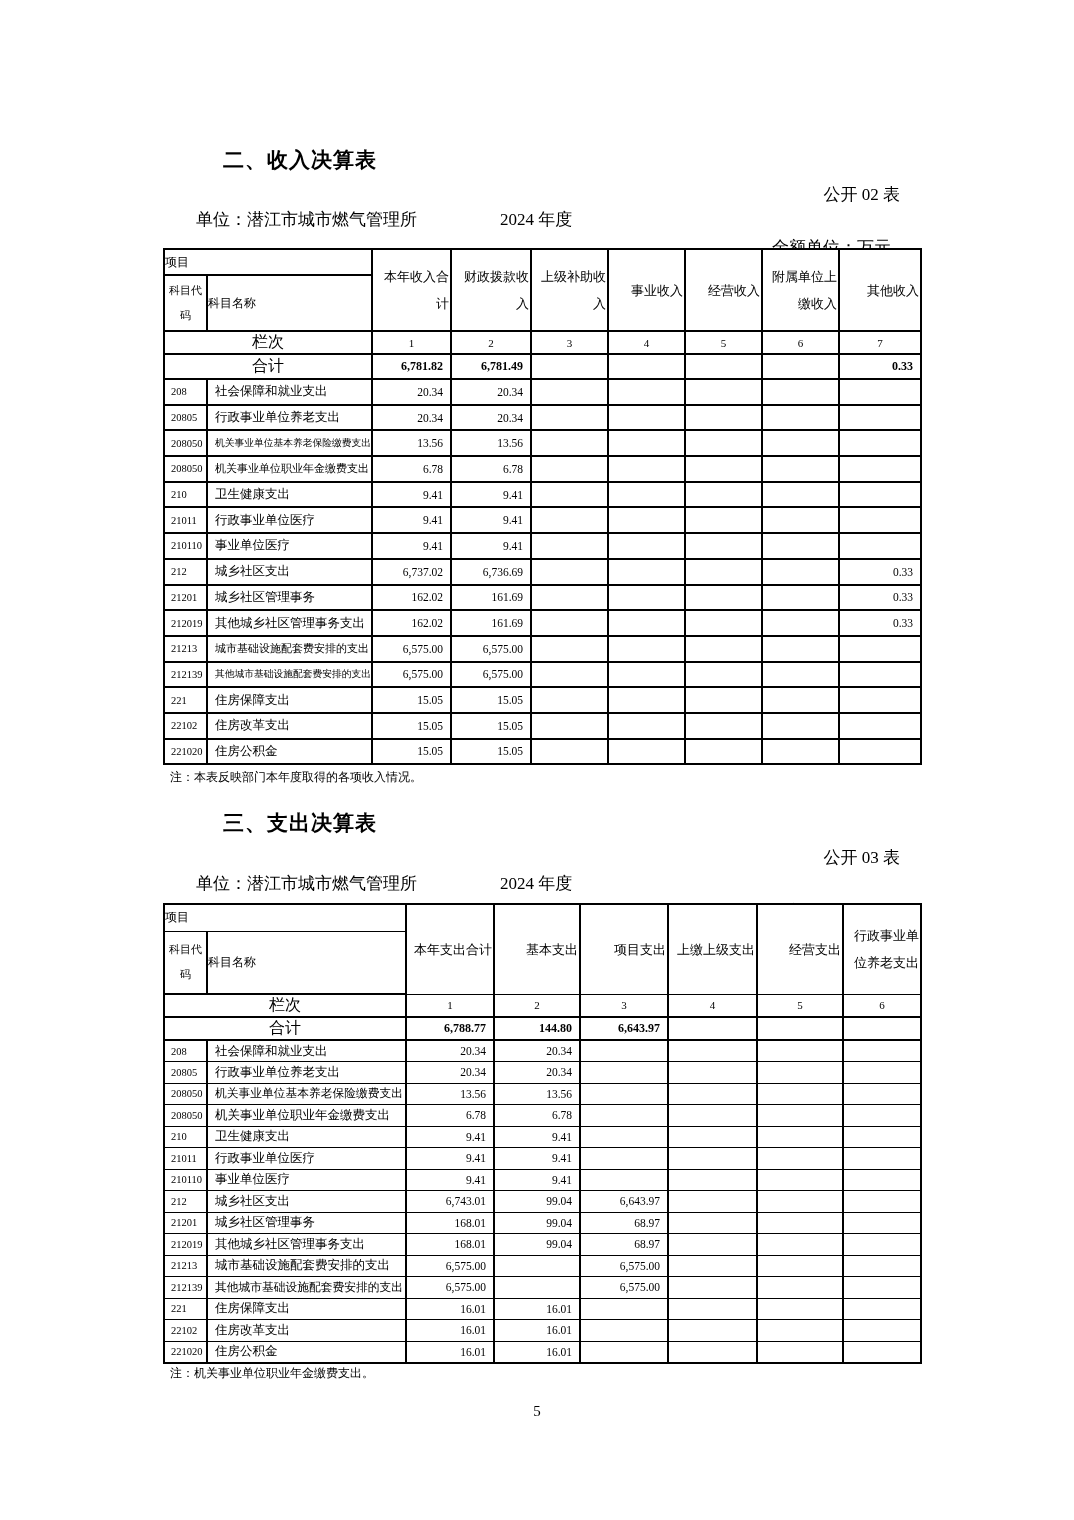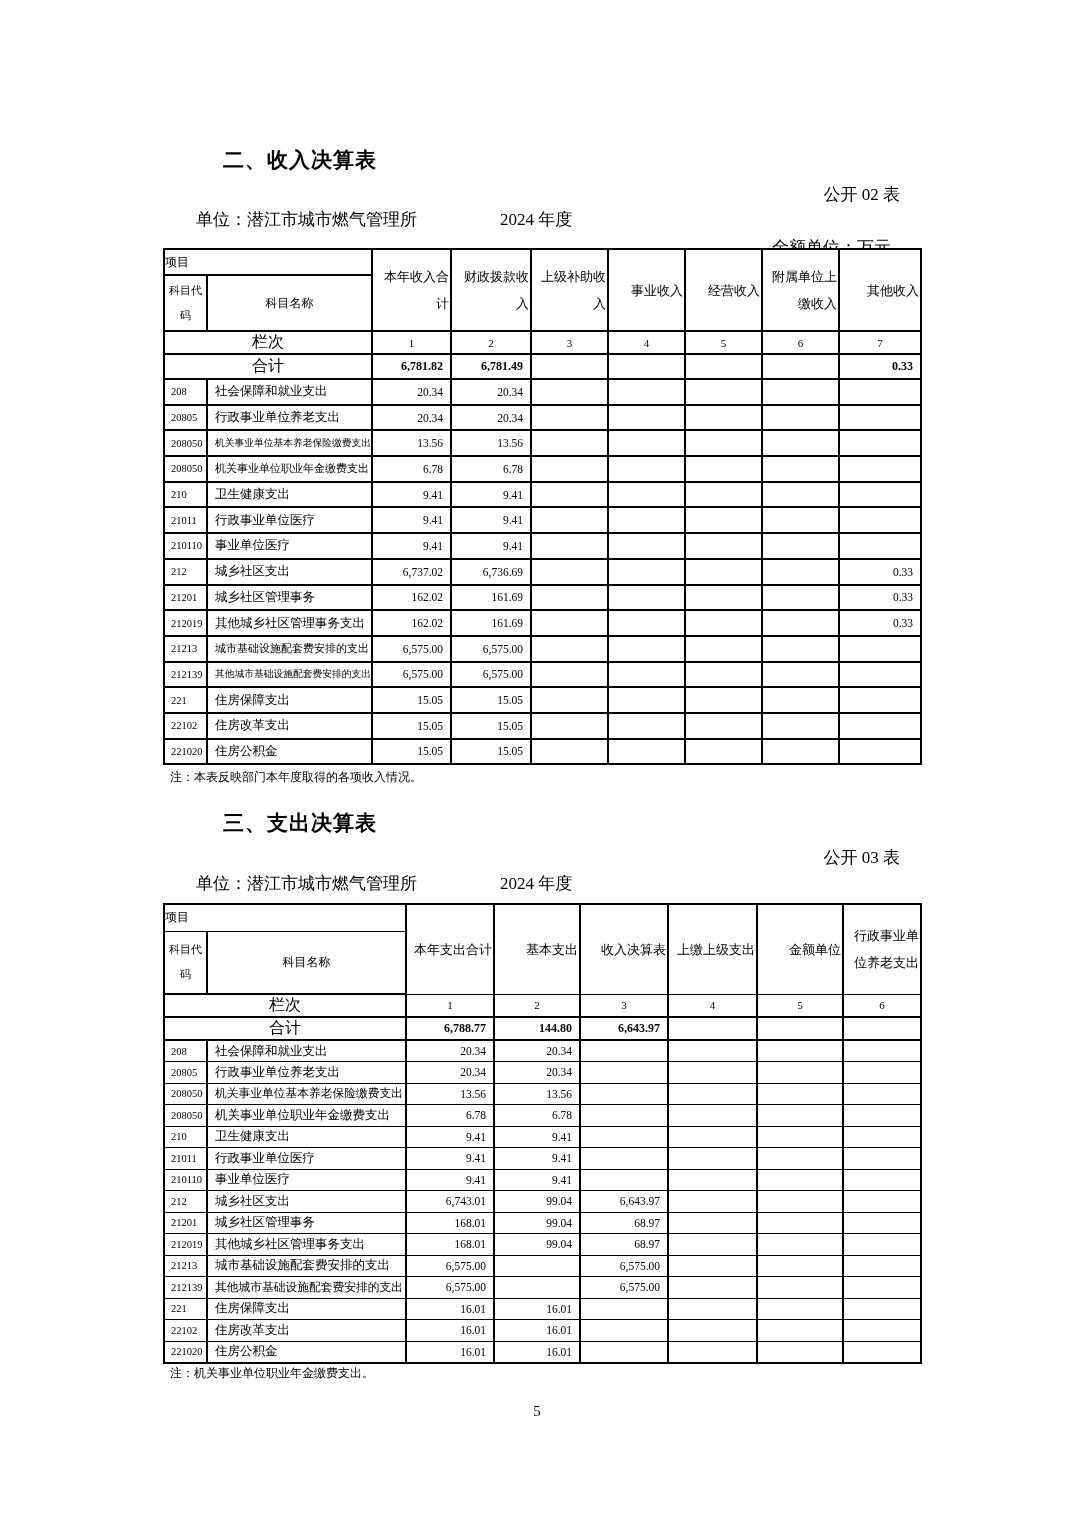--- a/index.html
+++ b/index.html
@@ -30,21 +30,21 @@
   .t1 { border:2px solid #000; }
   .t1 td { border:2px solid #000; }
   
   .t2 { border:2px solid #000; }
   .t2 td { border:1px solid #000; border-left-width:2px; border-right-width:2px; }
   .t2 tr.thick td { border-bottom-width:2px; }
   .t2 thead tr:last-child td { border-bottom-width:2px; }
 
   .corner { text-align:left; font-size:12px; }
   .code-h { text-align:center; font-size:11px; line-height:2.3; padding:0 2px; }
-  .name-h { text-align:center; font-size:12px; }
+  .name-h { text-align:left; font-size:12px; }
   .col-h  { text-align:right; font-size:13px; line-height:2.1; padding:0 1px; }
   .col-h .hwrap { display:inline-block; vertical-align:middle; }
   .col-h .w-fushu { max-width:74px; }
   .col-h .w-duifu { max-width:66px; }
 
   .lanci-label, .total-label { text-align:center; font-size:16px; }
   .lanci-val { text-align:center; font-size:11px; }
   .num { text-align:right; padding-right:7px; font-size:11.5px; white-space:nowrap; }
   .r-total .num { font-weight:bold; font-size:12px; }
   .code { text-align:left; padding-left:6px; font-size:10.5px; white-space:nowrap; }
@@ -326,23 +326,23 @@
       <col style="width:88px">
         <col style="width:89px">
         <col style="width:86px">
         <col style="width:78px">
     </colgroup>
     <thead>
       <tr class="r-proj">
         <td class="corner" colspan="2">项目</td>
         <td class="col-h" rowspan="2"><span class="hwrap">本年支出合计</span></td>
         <td class="col-h" rowspan="2"><span class="hwrap">基本支出</span></td>
-        <td class="col-h" rowspan="2"><span class="hwrap">收入决算表</span></td>
+        <td class="col-h" rowspan="2"><span class="hwrap">项目支出</span></td>
         <td class="col-h" rowspan="2"><span class="hwrap">上缴上级支出</span></td>
-        <td class="col-h" rowspan="2"><span class="hwrap">金额单位</span></td>
+        <td class="col-h" rowspan="2"><span class="hwrap">经营支出</span></td>
         <td class="col-h" rowspan="2"><span class="hwrap w-duifu">行政事业单位养老支出</span></td>
       </tr>
       <tr class="r-sub">
         <td class="code-h">科目代码</td>
         <td class="name-h">科目名称</td>
       </tr>
     </thead>
     <tbody>
       <tr class="r-lanci thick">
         <td class="lanci-label" colspan="2">栏次</td>

